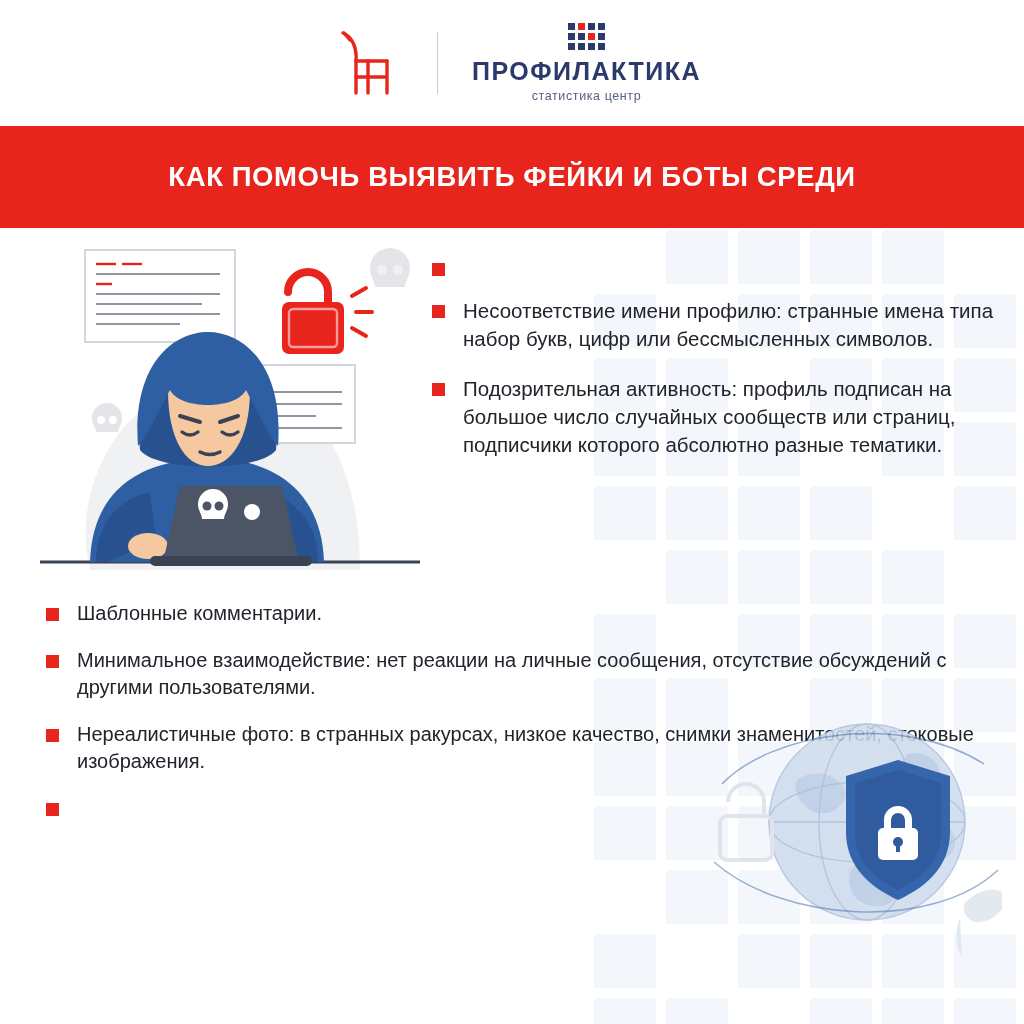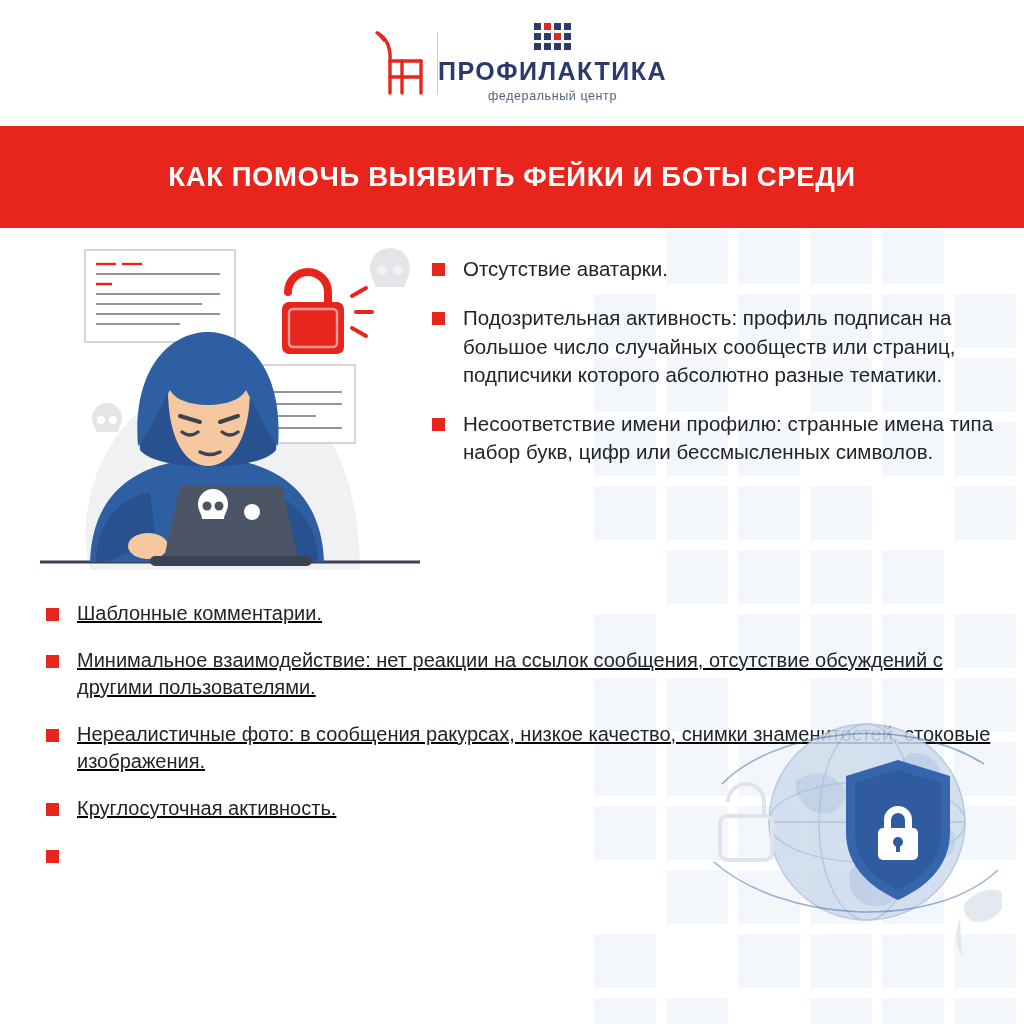--- a/index.html
+++ b/index.html
@@ -26,20 +26,21 @@
   .bg-grid .cell {
     position: absolute;
     background: #eaf1fb;
     border-radius: 2px;
   }
 
   
   .header {
     position: absolute; top: 0; left: 0; width: 1024px; height: 126px;
     display: flex; align-items: center; justify-content: center;
+    gap: 34px;
   }
   .logo-chair { width: 80px; height: 72px; }
   .divider-v {
     width: 1px; height: 62px; background: #c9ccd2;
   }
   .logo-prof { display: flex; flex-direction: column; align-items: center; }
   .logo-mark { display: flex; gap: 3px; margin-bottom: 7px; }
   .logo-mark .col { display: flex; flex-direction: column; gap: 3px; }
   .logo-mark .sq { width: 7px; height: 7px; }
   .logo-title {
@@ -70,21 +71,21 @@
   
   .list-top {
     position: absolute; left: 432px; top: 255px; width: 575px;
   }
   .list-bottom {
     position: absolute; left: 46px; top: 600px; width: 945px;
   }
   .bullet-row {
     display: flex; align-items: flex-start; margin-bottom: 21px;
   }
-  .list-bottom .bullet-row { margin-bottom: 19px; text-decoration: underline; }
+  .list-bottom .bullet-row { margin-bottom: 19px; }
   .bullet-sq {
     flex: 0 0 auto;
     width: 13px; height: 13px; background: #e8251c;
     margin-right: 18px; margin-top: 8px;
   }
   .bullet-text {
     color: #20242b; font-size: 20.5px; line-height: 1.38;
   }
   .list-bottom .bullet-text { font-size: 20px; }
 
@@ -199,21 +200,21 @@
           <div class="sq" style="background:#e8251c"></div>
           <div class="sq" style="background:#2b3a6b"></div>
         </div>
         <div class="col">
           <div class="sq" style="background:#2b3a6b"></div>
           <div class="sq" style="background:#2b3a6b"></div>
           <div class="sq" style="background:#2b3a6b"></div>
         </div>
       </div>
       <div class="logo-title">ПРОФИЛАКТИКА</div>
-      <div class="logo-sub">федеральный центр</div>
+      <div class="logo-sub">статистика центр</div>
     </div>
   </div>
 
   <div class="banner">
     <div class="line">КАК ПОМОЧЬ ВЫЯВИТЬ ФЕЙКИ И БОТЫ СРЕДИ</div>
   </div>
 
   <div class="illustration">
     <svg viewBox="0 0 400 355" width="400" height="355">
 
@@ -302,48 +303,43 @@
         <circle cx="177" cy="266" r="4.5" fill="#4b5565"></circle>
           <circle cx="189" cy="266" r="4.5" fill="#4b5565"></circle>
         <circle cx="222" cy="272" r="8"></circle>
       </g>
     </svg>
   </div>
 
   <div class="list-top">
     <div class="bullet-row">
       <span class="bullet-sq"></span>
-      <span class="bullet-text">Отсутствие аватарки.</span>
+    </div>
+    <div class="bullet-row">
+      <span class="bullet-sq"></span>
+      <span class="bullet-text">Несоответствие имени профилю: странные имена типа набор букв, цифр или бессмысленных символов.</span>
     </div>
     <div class="bullet-row">
       <span class="bullet-sq"></span>
       <span class="bullet-text">Подозрительная активность: профиль подписан на большое число случайных сообществ или страниц, подписчики которого абсолютно разные тематики.</span>
     </div>
-    <div class="bullet-row">
-      <span class="bullet-sq"></span>
-      <span class="bullet-text">Несоответствие имени профилю: странные имена типа набор букв, цифр или бессмысленных символов.</span>
-    </div>
   </div>
 
   <div class="list-bottom">
     <div class="bullet-row">
       <span class="bullet-sq"></span>
       <span class="bullet-text">Шаблонные комментарии.</span>
     </div>
     <div class="bullet-row">
       <span class="bullet-sq"></span>
-      <span class="bullet-text">Минимальное взаимодействие: нет реакции на ссылок сообщения, отсутствие обсуждений с другими пользователями.</span>
-    </div>
-    <div class="bullet-row">
-      <span class="bullet-sq"></span>
-      <span class="bullet-text">Нереалистичные фото: в сообщения ракурсах, низкое качество, снимки знаменитостей, стоковые изображения.</span>
-    </div>
-    <div class="bullet-row">
-      <span class="bullet-sq"></span>
-      <span class="bullet-text">Круглосуточная активность.</span>
+      <span class="bullet-text">Минимальное взаимодействие: нет реакции на личные сообщения, отсутствие обсуждений с другими пользователями.</span>
+    </div>
+    <div class="bullet-row">
+      <span class="bullet-sq"></span>
+      <span class="bullet-text">Нереалистичные фото: в странных ракурсах, низкое качество, снимки знаменитостей, стоковые изображения.</span>
     </div>
     <div class="bullet-row">
       <span class="bullet-sq"></span>
     </div>
   </div>
 
   <div class="globe-wrap">
     <svg viewBox="0 0 300 290" width="300" height="290">
       <g opacity=".9">
         <circle cx="165" cy="150" r="98" fill="#cfdcee"></circle>

